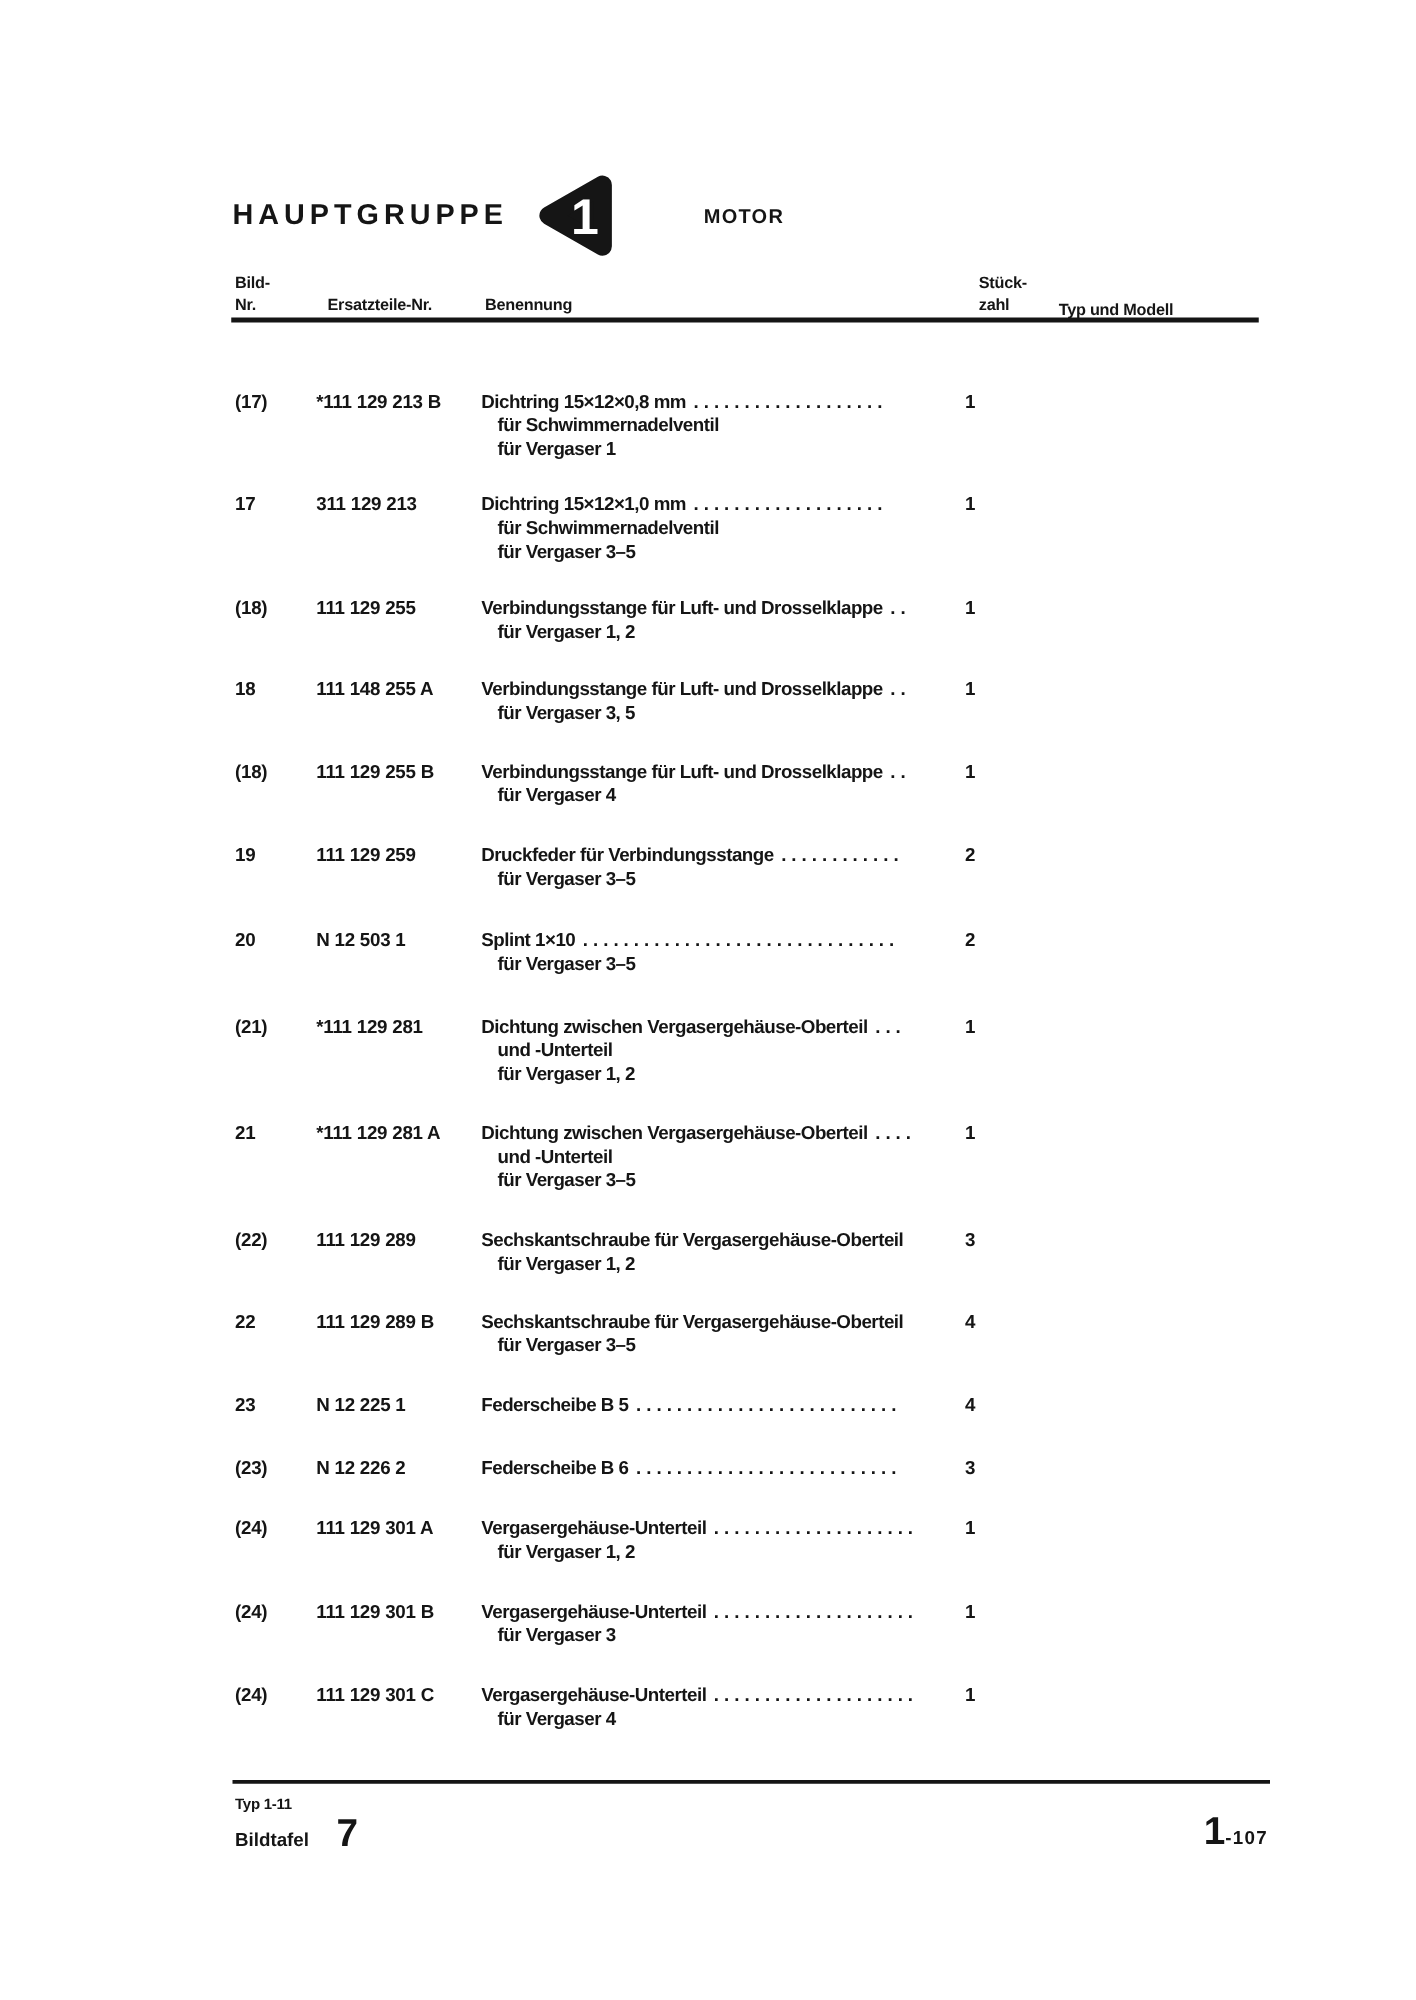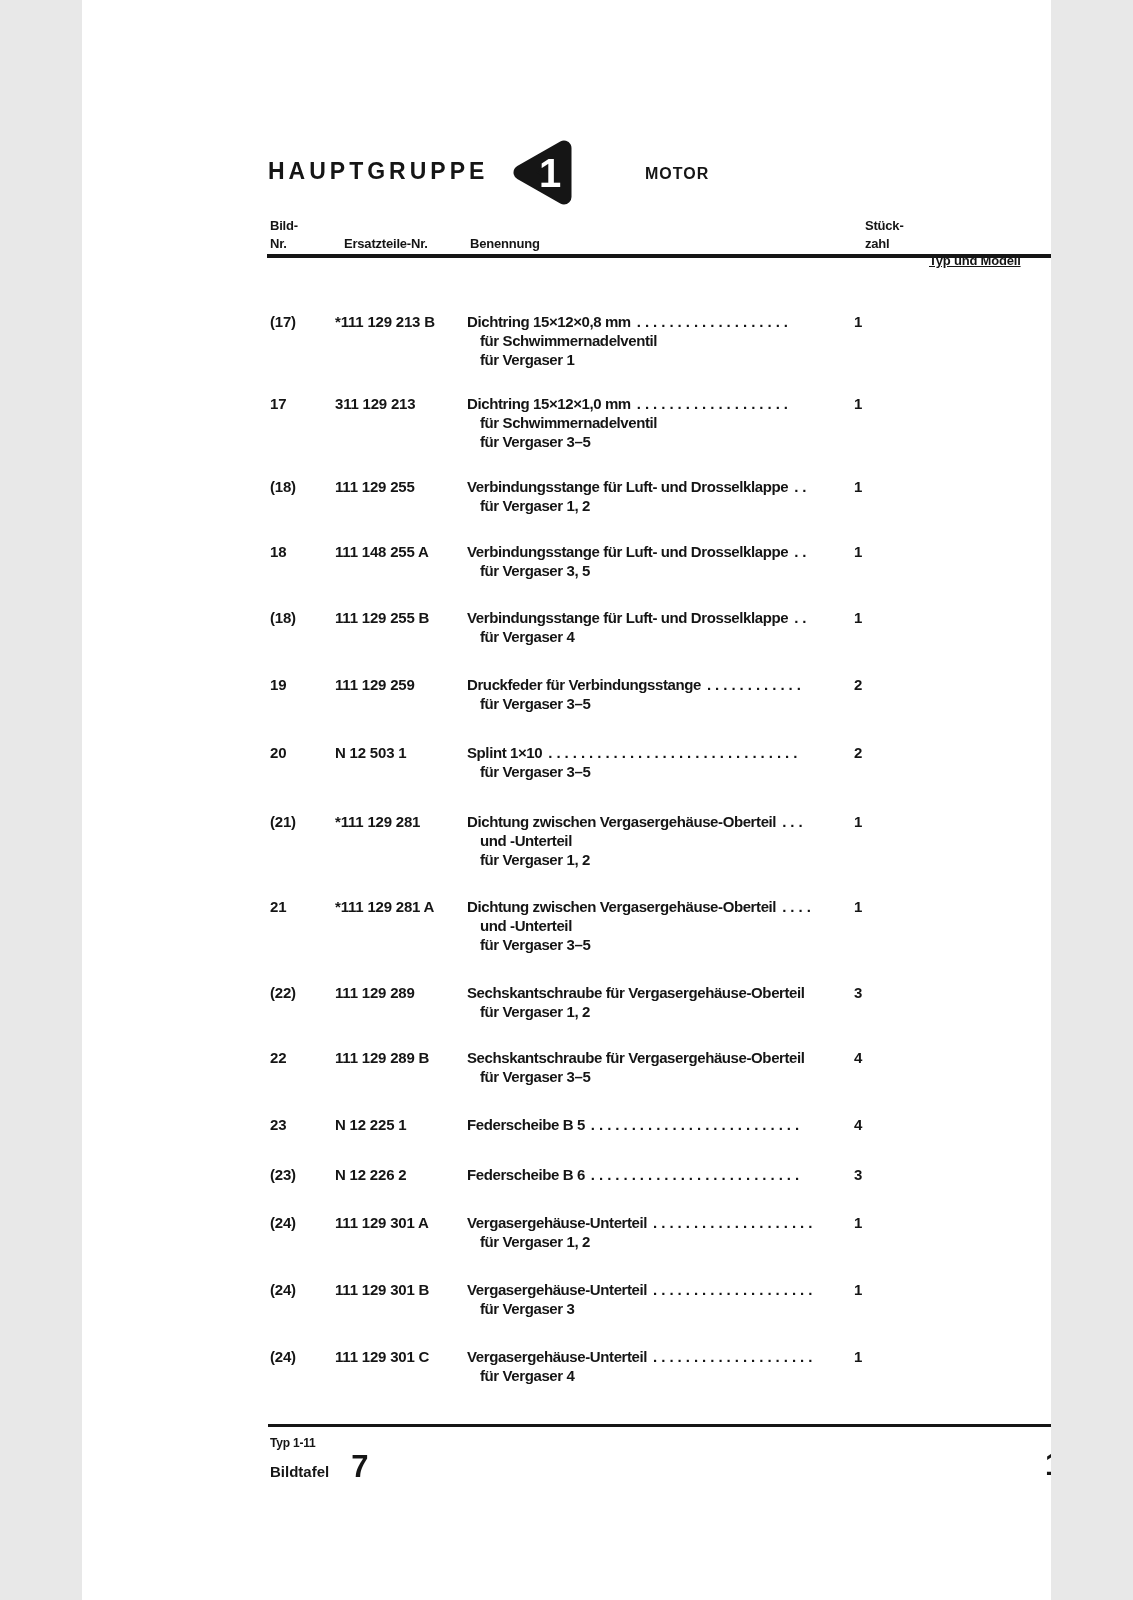--- a/index.html
+++ b/index.html
@@ -1,18 +1,18 @@
 <!DOCTYPE html>
 <html><head>
 <meta charset="utf-8">
 <style>
   html,body{margin:0;padding:0;background:#e8e8e8;}
   .page{
     position:relative;
-    width:969px;height:1600px;
+    width:1133px;height:1600px;
     margin:0 auto;
     background:#ffffff;
     color:#151515;
     font-family:"Liberation Sans","DejaVu Sans",sans-serif;
     overflow:hidden;
   }
   
   .grp-label{
     position:absolute;left:186px;top:158px;
     font-size:23px;font-weight:700;letter-spacing:4px;white-space:nowrap;
@@ -23,21 +23,21 @@
     font-size:16px;font-weight:700;letter-spacing:1px;white-space:nowrap;margin-left:46px;
   }
   
   .th{position:absolute;font-size:13px;font-weight:700;line-height:15px;white-space:nowrap;letter-spacing:-0.2px;}
   .th-bild1{left:188px;top:218px;}
   .th-bild2{left:188px;top:236px;}
   .th-part{left:262px;top:236px;}
   .th-name{left:388px;top:236px;}
   .th-qty1{left:783px;top:218px;}
   .th-qty2{left:783px;top:236px;}
-  .th-typ{left:847px;top:253px;text-decoration:underline;}
+  .th-typ{left:847px;top:240px;}
   .rule-top{position:absolute;left:185px;top:254px;width:822px;height:4px;background:#151515;}
   
   .row{position:absolute;left:0;width:1133px;font-size:15px;font-weight:700;line-height:19px;}
   .c-bild{position:absolute;left:188px;width:62px;letter-spacing:-0.2px;}
   .c-part{position:absolute;left:253px;width:132px;white-space:nowrap;letter-spacing:-0.2px;}
   .c-name{position:absolute;left:385px;width:378px;letter-spacing:-0.4px;}
   .nline{white-space:nowrap;overflow:hidden;width:372px;}
   .dots{letter-spacing:4px;margin-left:6px;}
   .sub{padding-left:13px;white-space:nowrap;}
   .c-qty{position:absolute;left:772px;width:36px;letter-spacing:-0.2px;}

